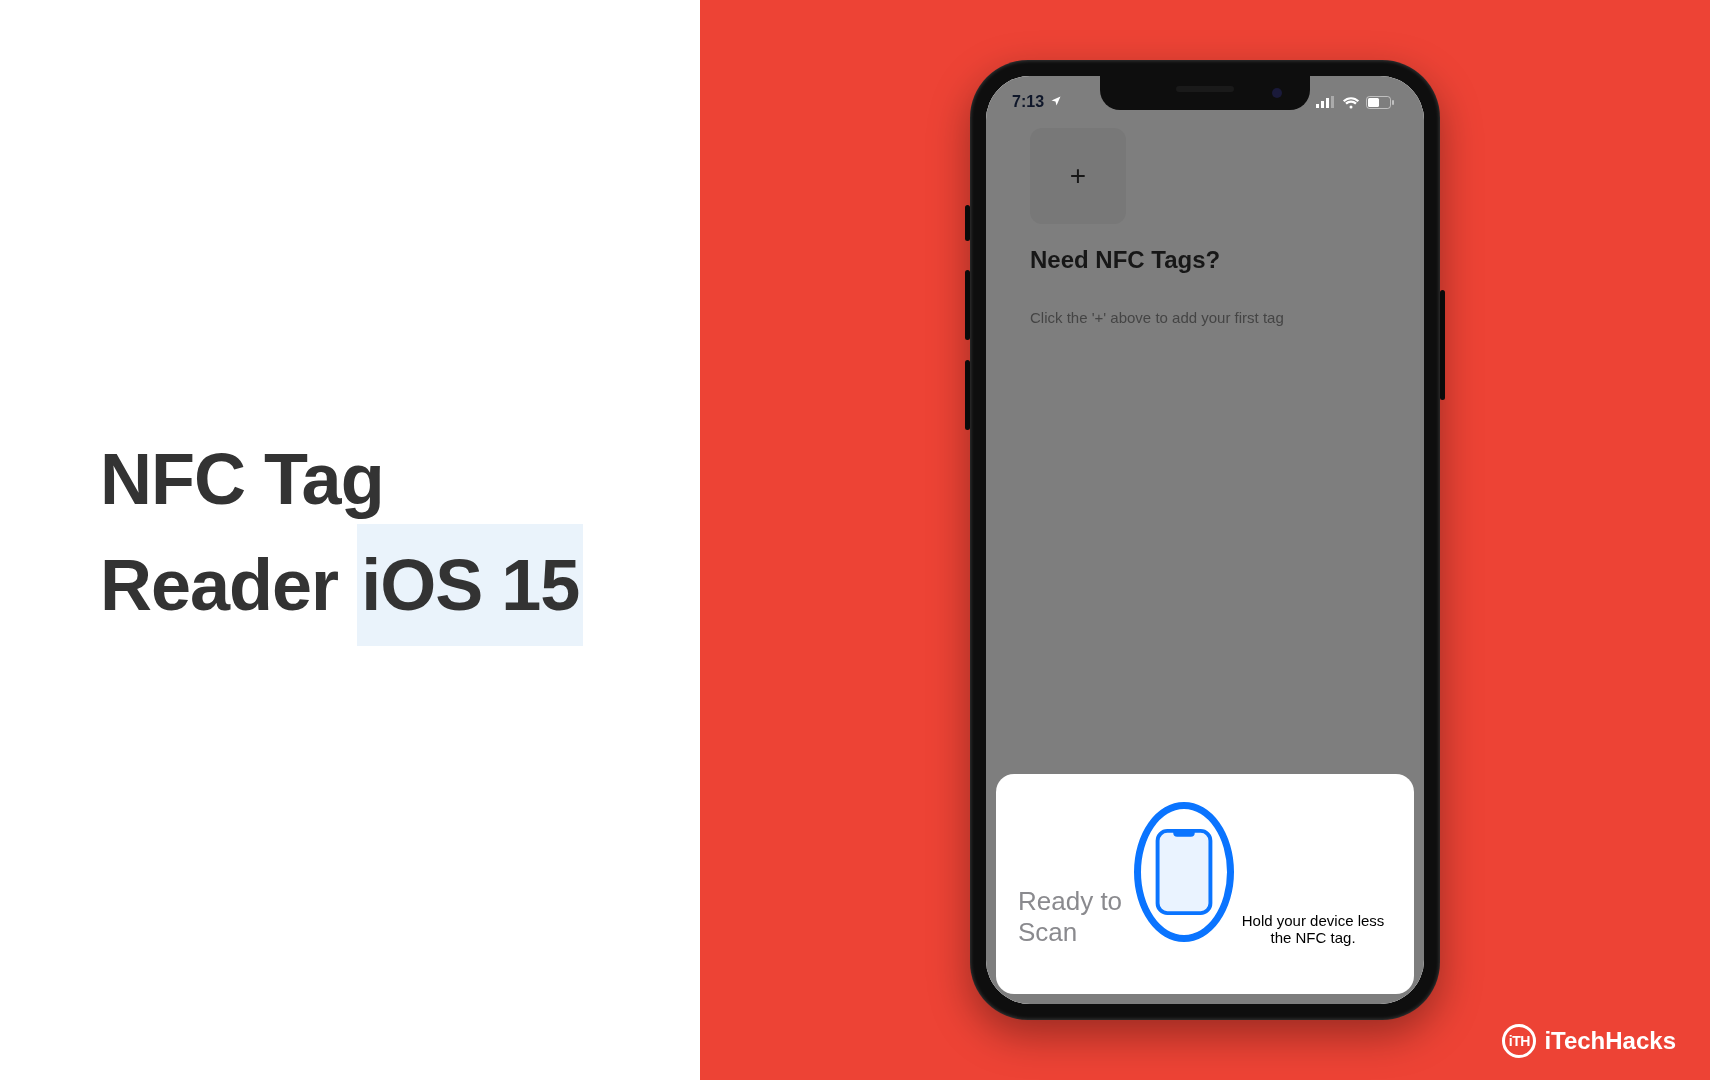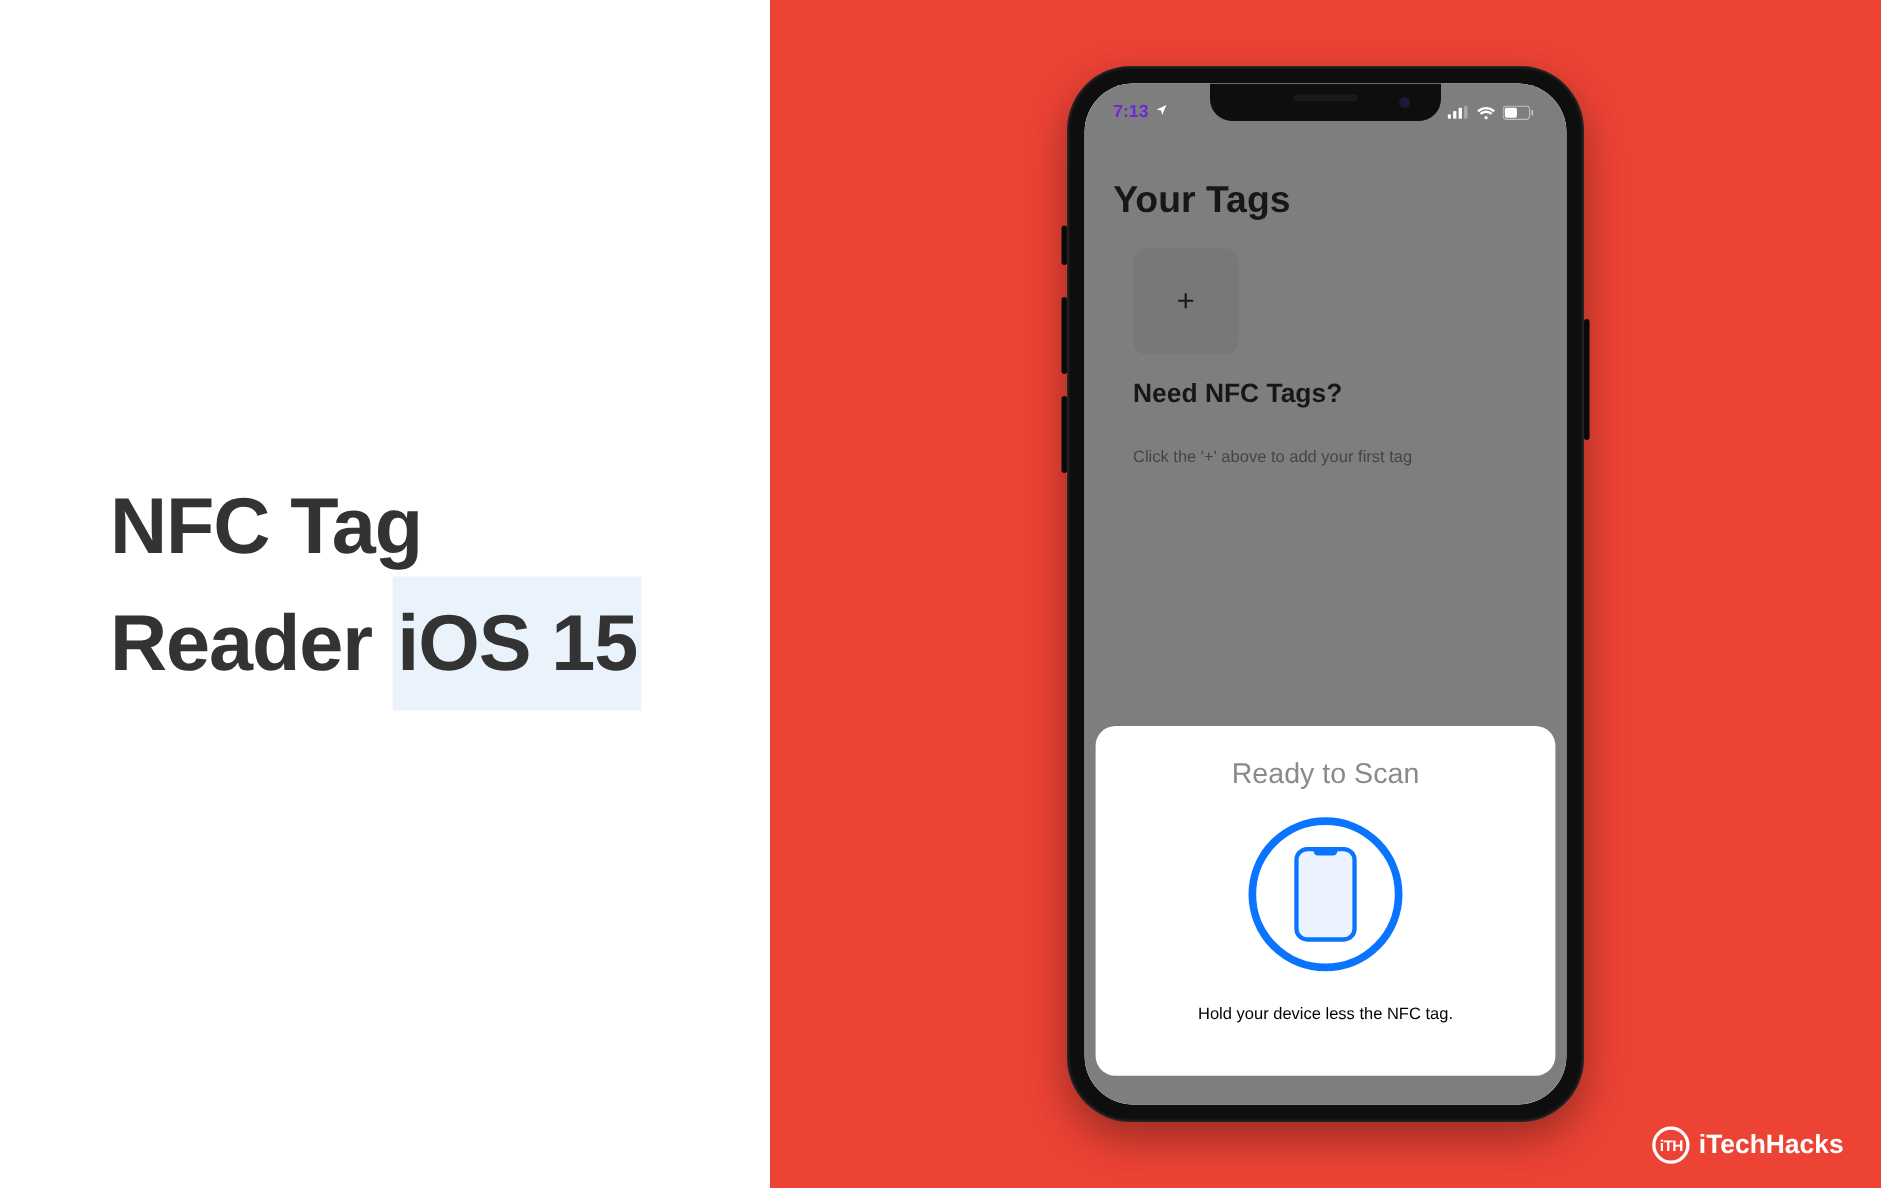--- a/index.html
+++ b/index.html
@@ -96,21 +96,21 @@
       z-index:3;
     }
     .status-bar {
       position:absolute;
       top:12px; left:0; right:4px;
       height:28px;
       display:flex;
       justify-content:space-between;
       align-items:center;
       padding: 0 26px;
-      color:#6d28d9;
+      color:#0f172a;
       font-size:16px;
       font-weight:600;
       z-index:5;
     }
     .status-left {display:flex; align-items:center; gap:6px;}
     .status-right {display:flex; align-items:center; gap:6px;}
     .loc-icon svg{width:12px;height:12px;fill:#fff;}
     .sig, .wifi, .batt {display:inline-block;}
     .sig svg, .wifi svg, .batt svg {display:block;}
 
@@ -147,28 +147,28 @@
       margin-left: 18px;
       margin-top: 8px;
       line-height:1.35;
       max-width: 360px;
     }
     .need-hint {margin-top: 34px;}
 
     
     .sheet {
       position: absolute;
-      left: 10px; right: 10px; bottom: 26px;
+      left: 10px; right: 10px; bottom: 10px;
       background: #ffffff;
       border-radius: 18px;
       z-index: 6;
       padding: 28px 22px 22px 22px;
       display:flex;
-      flex-direction:column;
-      align-items:center;
+      flex-direction:row;
+      align-items:flex-end;
     }
     .sheet-title {
       font-size: 26px;
       color: #8a8a8e;
       font-weight: 400;
       margin-bottom: 24px;
     }
     .scan-icon {
       width: 140px; height: 140px;
       border: 7px solid #0a74ff;
@@ -235,21 +235,20 @@
     <div class="btn-side btn-voldn"></div>
     <div class="btn-side btn-power"></div>
 
     <div class="screen">
       <div class="notch">
         <div class="earpiece"></div>
         <div class="camdot"></div>
       </div>
 
       <div class="app-content">
-        <div class="app-title">Your Tags</div>
         <div class="add-tile">
           <span>+</span>
         </div>
         <div class="need-title">Need NFC Tags?</div>
         <div class="need-hint">Click the '+' above to add your first tag</div>
       </div>
 
       <div class="dim"></div>
 
       <div class="status-bar">

